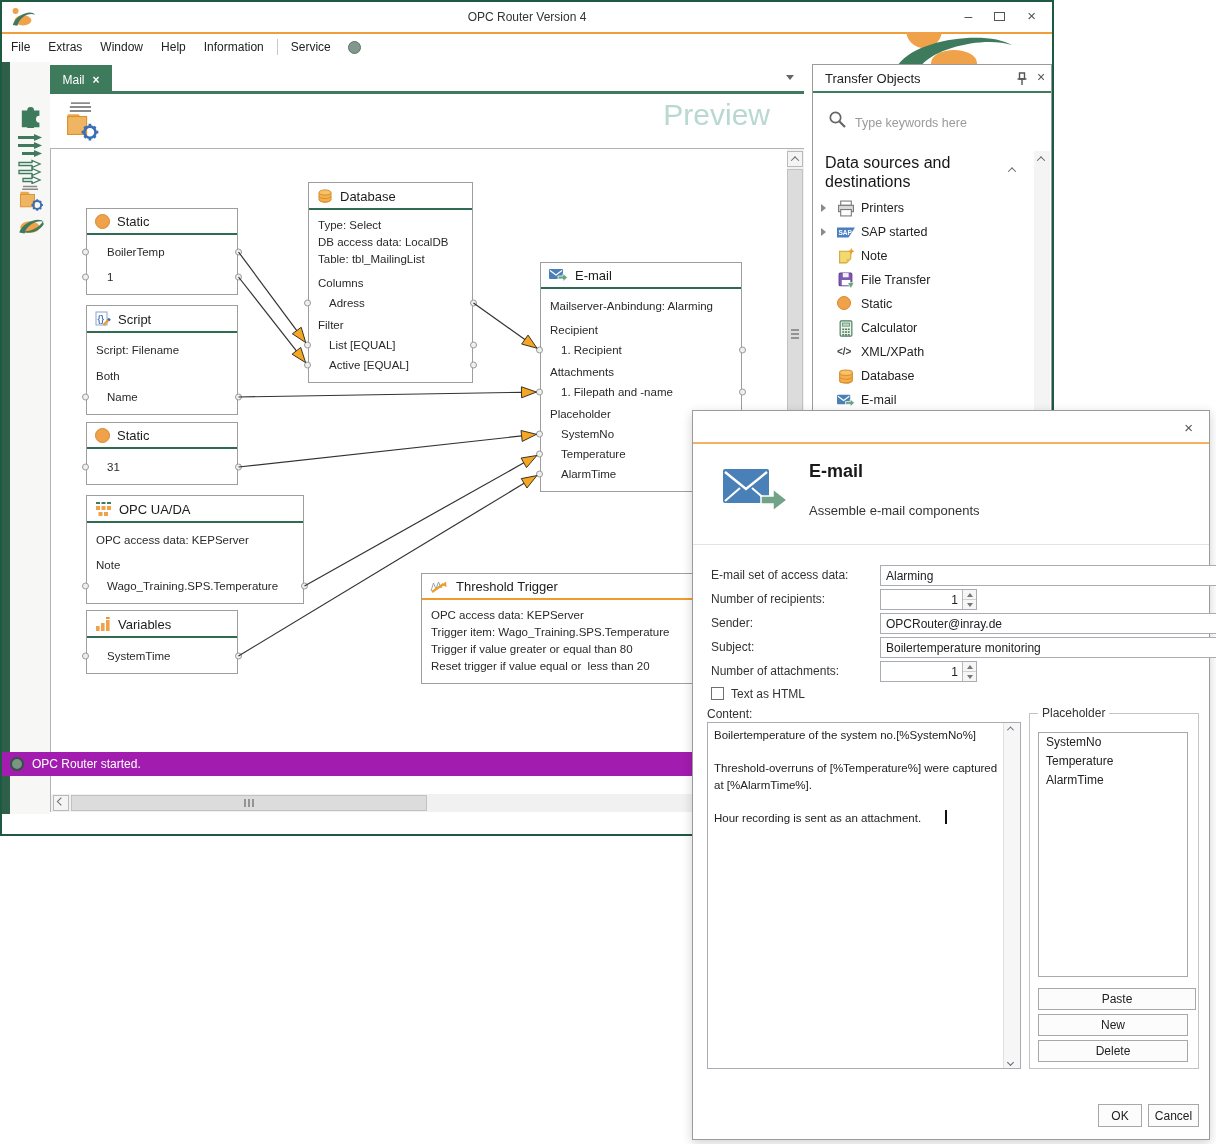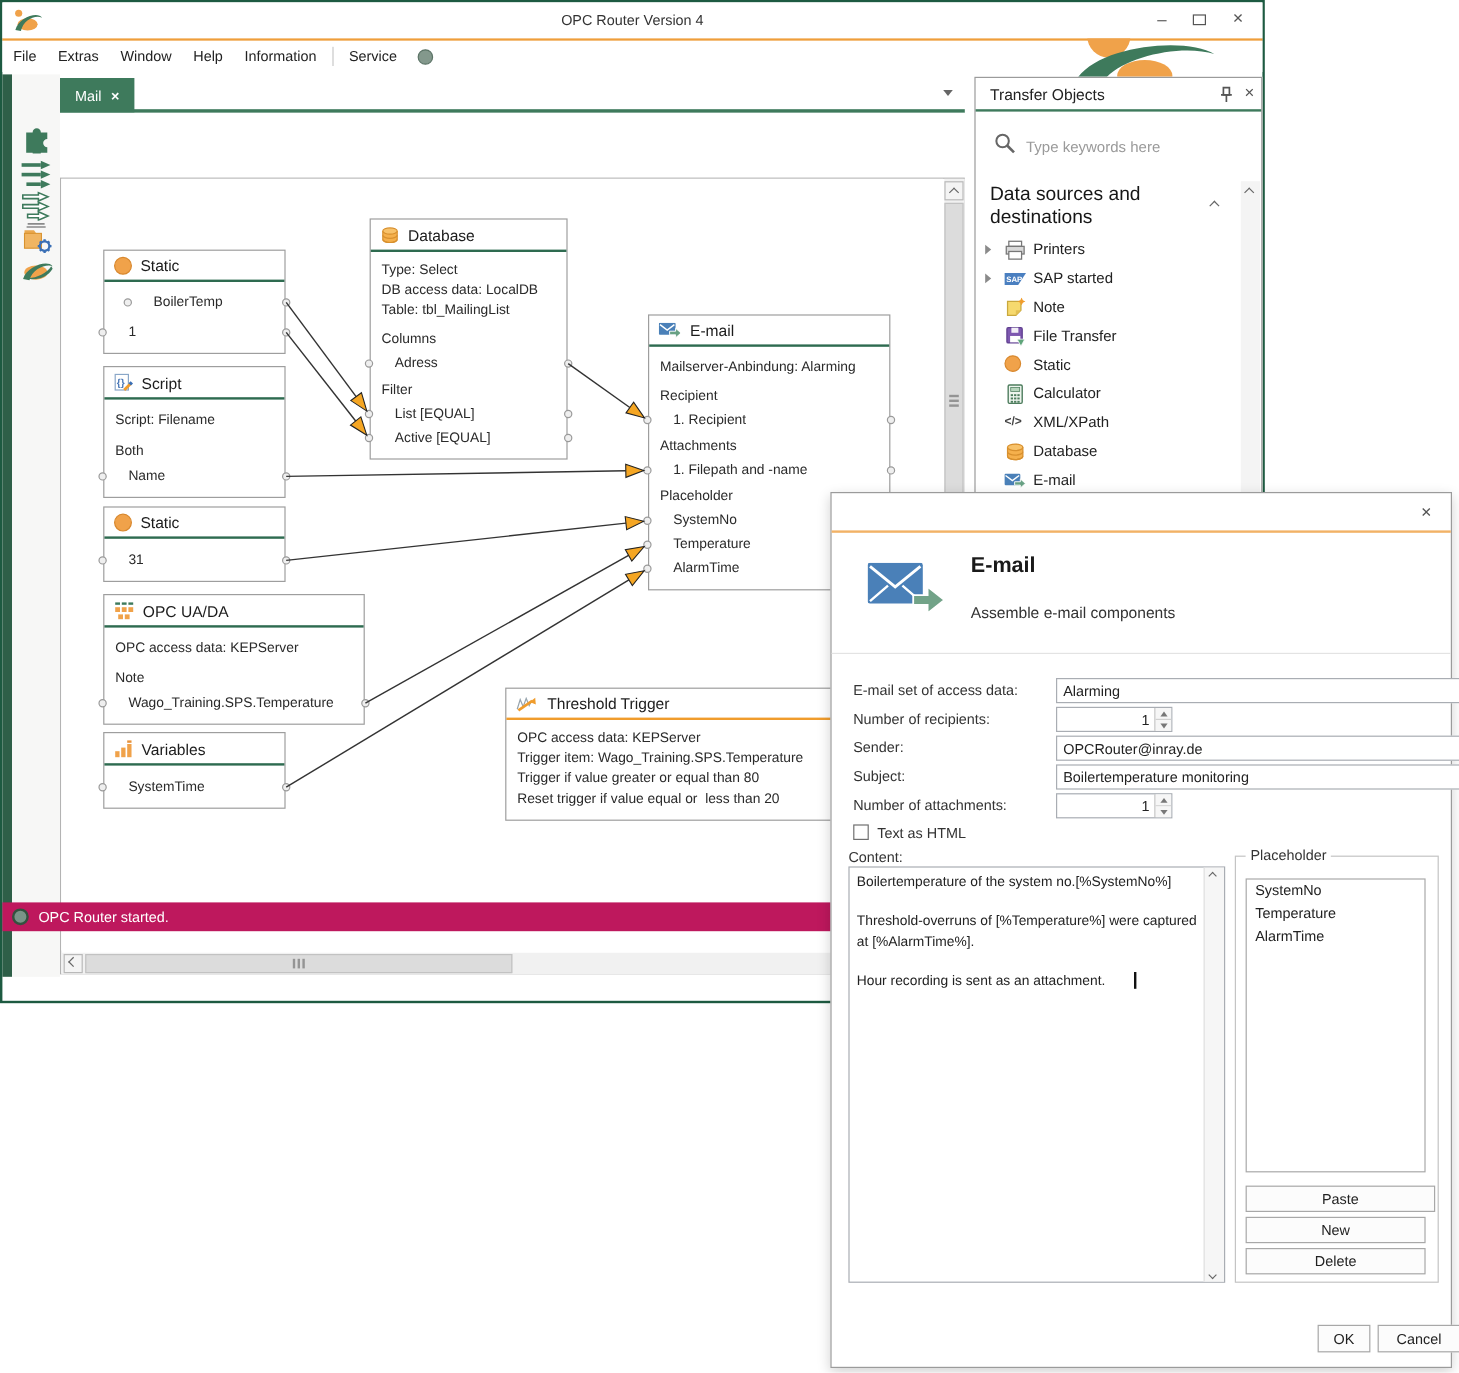--- a/index.html
+++ b/index.html
@@ -123,24 +123,24 @@
   #ph-fieldset { position:absolute; left:336px; top:302px; width:170px; height:356px; border:1px solid #c4c4c4; }
   #ph-legend { position:absolute; left:8px; top:-8px; background:#fff; padding:0 4px; font-size:12px; color:#333; }
   #ph-list { position:absolute; left:8px; top:18px; width:150px; height:245px; border:1px solid #a9a9a9; background:#fff; }
   .ph-item { padding:2px 0 2px 7px; font-size:12px; color:#222; line-height:15px; }
   .btn { position:absolute; border:1px solid #a8a8a8; background:#fcfcfc; font-size:12px; color:#222;
     display:flex; align-items:center; justify-content:center; }
   #btn-paste { left:8px; top:274px; width:158px; height:22px; }
   #btn-new { left:8px; top:300px; width:150px; height:22px; }
   #btn-delete { left:8px; top:326px; width:150px; height:22px; }
   #btn-ok { left:405px; top:693px; width:44px; height:23px; }
-  #btn-cancel { left:455px; top:693px; width:69px; height:23px; }
-
-  
-  #statusbar { position:absolute; left:0; top:750px; width:1050px; height:24px; background:#be185d; color:#fff;
+  #btn-cancel { left:455px; top:693px; width:51px; height:23px; }
+
+  
+  #statusbar { position:absolute; left:0; top:750px; width:1050px; height:24px; background:#a21caf; color:#fff;
     font-size:12px; display:flex; align-items:center; z-index:3; }
   #status-dot { width:14px; height:14px; border-radius:50%; background:#7a9488; border:2px solid #33523f; margin:0 8px 0 8px; }
 
   #logo-behind { position:absolute; left:888px; top:30px; width:142px; height:32px; overflow:hidden; z-index:1; }
 </style>
 </head>
 <body>
 
 <div id="stage">
 
@@ -218,31 +218,43 @@
         </g>
       </svg>
       <svg class="side-ic" style="top:150px" viewBox="0 0 28 24">
         <ellipse cx="13" cy="14" rx="9" ry="5.5" fill="#f0a24a"></ellipse>
         <path d="M3 19 C6 9 22 4 26 9 C21 7 10 11 8 20 Z" fill="#3e7a5c"></path>
         <path d="M25 9 C21 15 12 19 5 18 C12 21 22 18 26 11 Z" fill="#3e7a5c"></path>
       </svg>
     </div>
 
     <div id="doc">
+      <div id="doc-toolbar">
+        <svg class="abs" style="left:12px;top:4px" width="38" height="46" viewBox="0 0 34 38">
+          <path d="M8 3 h17 M7 6.5 h19 M7 10 h19" stroke="#8a8a8a" stroke-width="1.7" fill="none"></path>
+          <path d="M5 13 h10 l2 3 h-2 v15 H5 z" fill="#eaa84e"></path>
+          <rect x="5" y="15" width="17" height="16" fill="#f0b562" stroke="#d8922e" stroke-width="1"></rect>
+          <g stroke="#3a6fb5" stroke-width="2.4" fill="none">
+            <circle cx="25" cy="29" r="5"></circle>
+            <path d="M25 21.5 v2.5 M25 34 v2.5 M17.5 29 h2.5 M30 29 h2.5 M20 24 l1.8 1.8 M28.2 32.2 l1.8 1.8 M30 24 l-1.8 1.8 M21.8 32.2 L20 34"></path>
+          </g>
+        </svg>
+        <div id="preview-mark">Preview</div>
+      </div>
 
       <div id="canvas-frame">
         <div id="viewport">
 
           <div class="node" style="left:35px;top:59px;width:152px">
             <div class="node-head">
               <span class="ic-circle"></span>
               <span>Static</span>
             </div>
             <div class="node-body">
-                <div class="node-row indent" style="margin-top: 7px; margin-left: 21px;"><span>BoilerTemp</span><span class="port port-l"></span><span class="port port-r"></span></div>
+                <div class="node-row indent" style="margin-top: 7px;"><span>BoilerTemp</span><span class="port port-l"></span><span class="port port-r"></span></div>
                 <div class="node-row indent" style="margin-top: 9px;"><span>1</span><span class="port port-l"></span><span class="port port-r"></span></div>
               </div>
           </div>
 
           <div class="node" style="left:35px;top:156px;width:152px">
             <div class="node-head">
               <svg width="16" height="16" viewBox="0 0 16 16">
                 <rect x="1" y="1" width="11" height="13" fill="#fff" stroke="#8aa7c8"></rect>
                 <text x="2.4" y="10.5" font-size="8.5" font-weight="bold" fill="#4a78b8">{}</text>
                 <path d="M8.5 14 L14 8.5" stroke="#f09c2c" stroke-width="2.4"></path>

